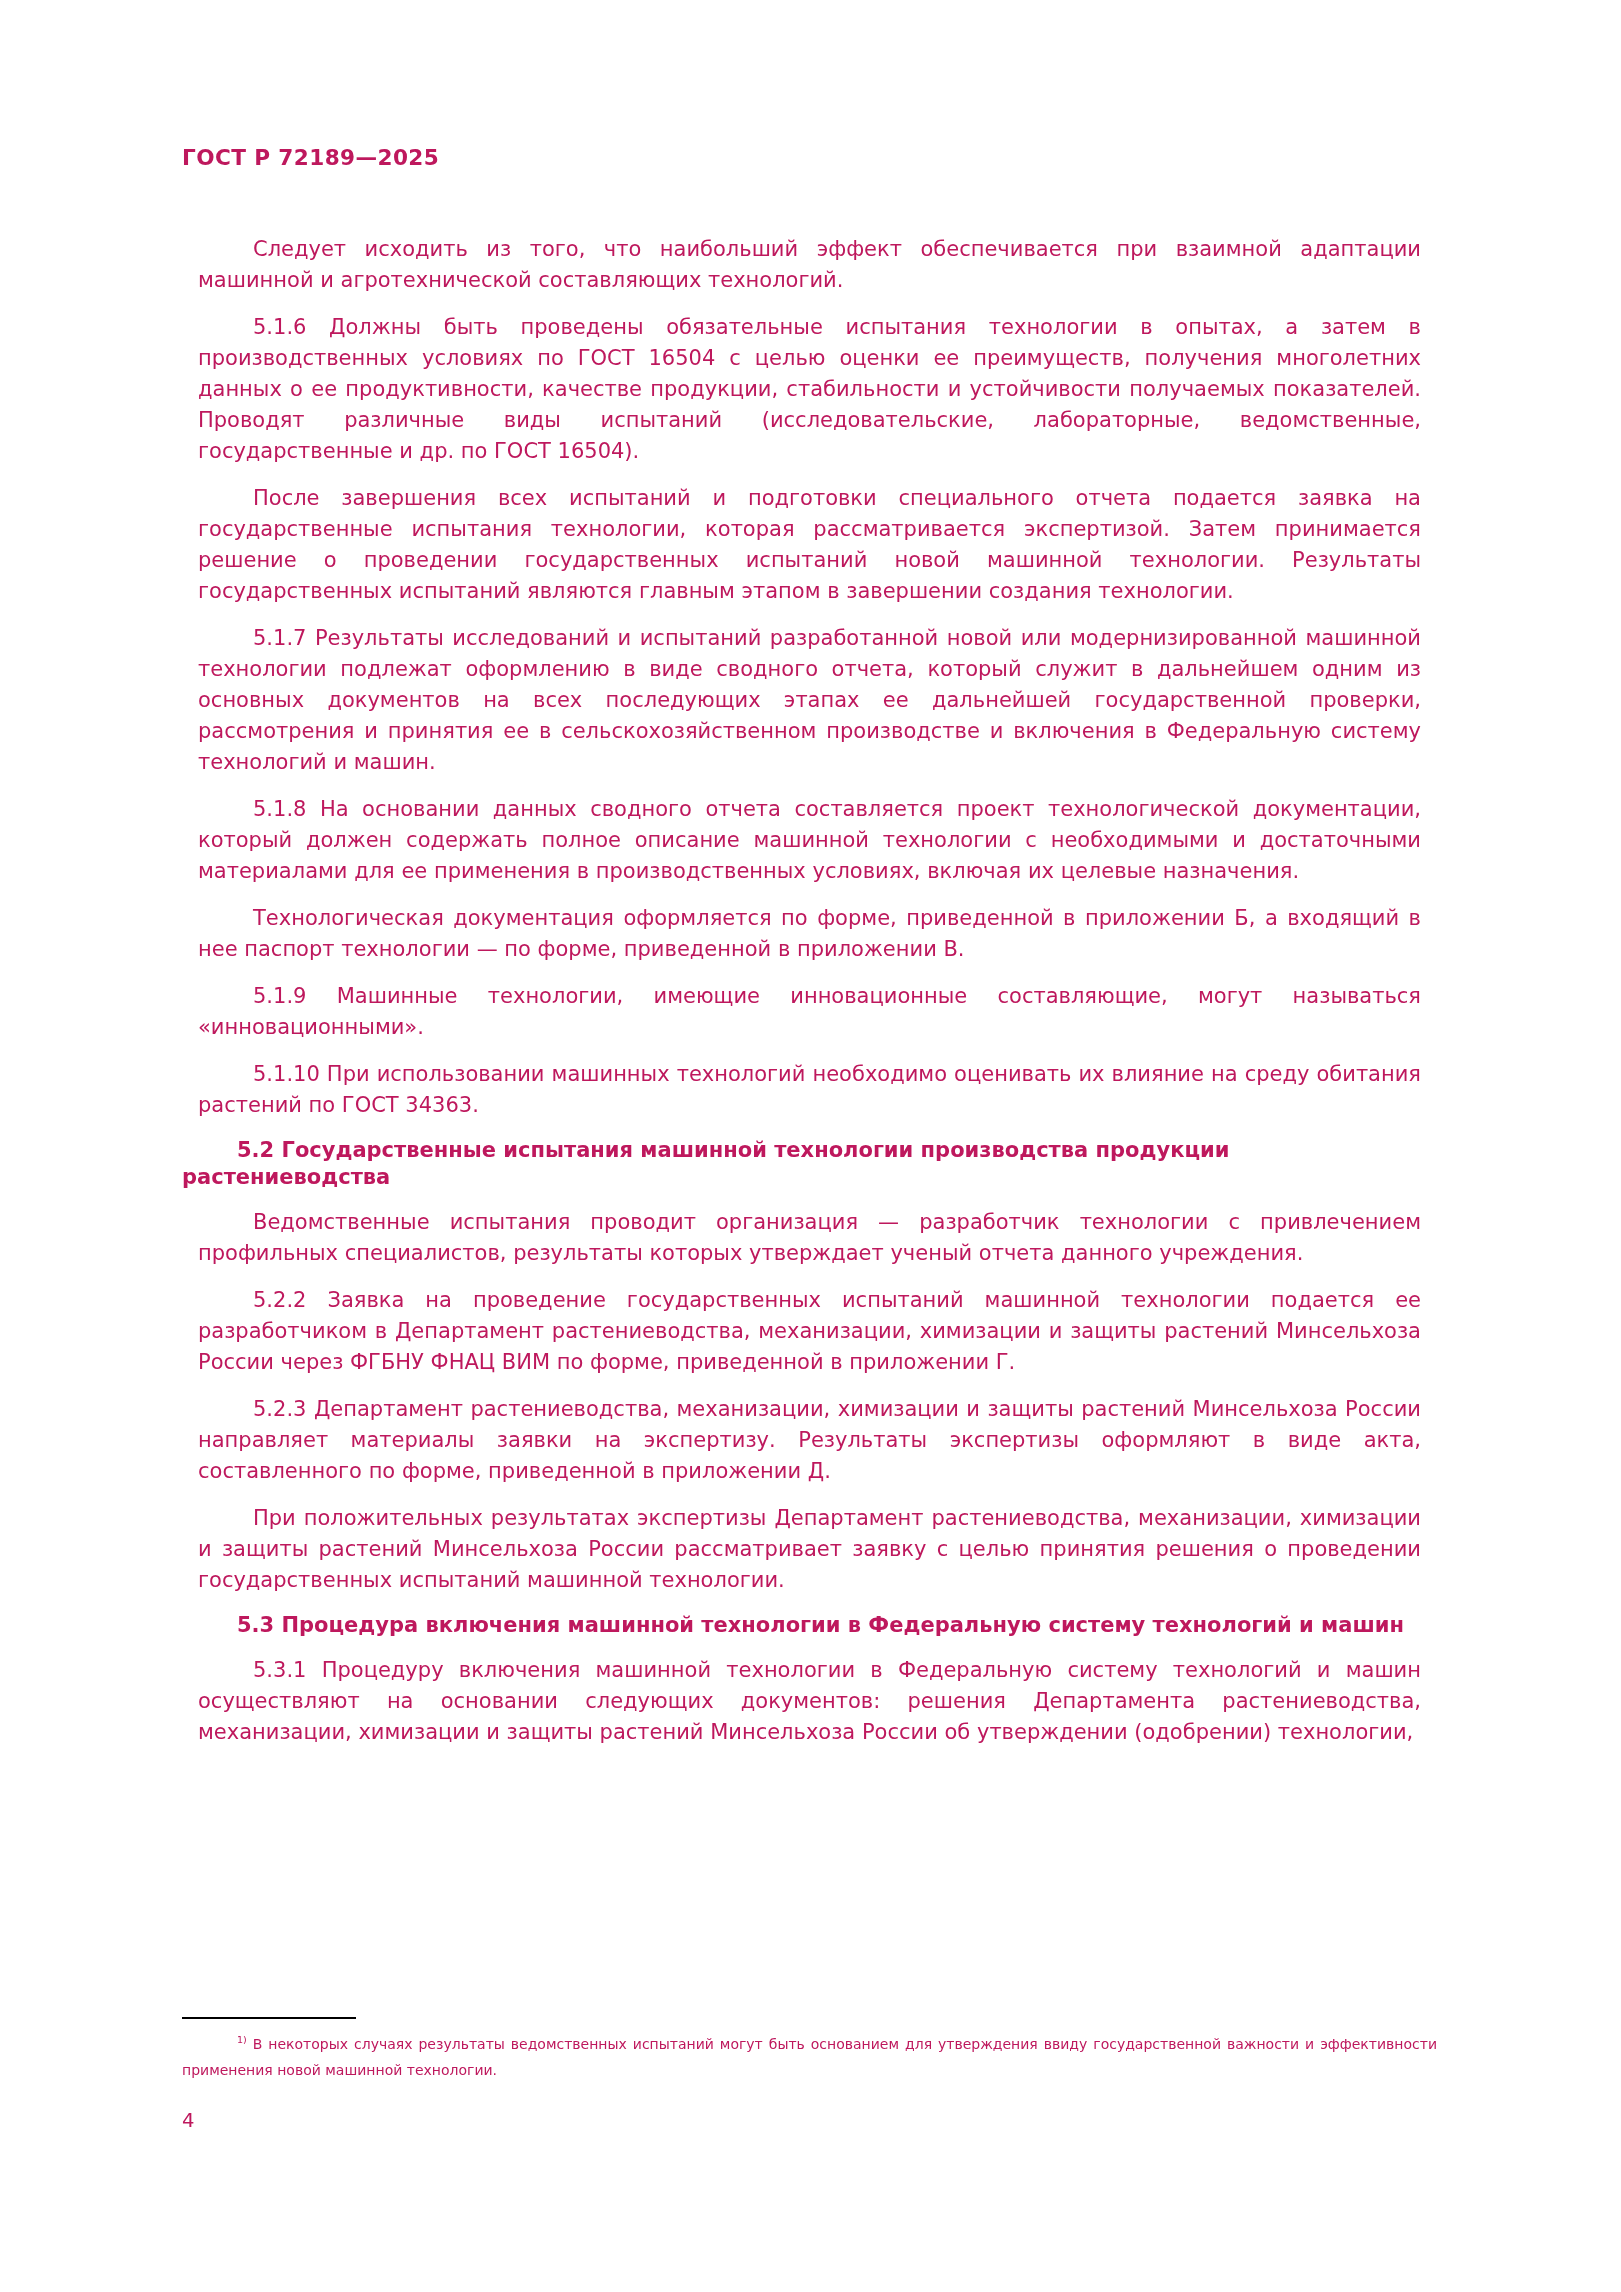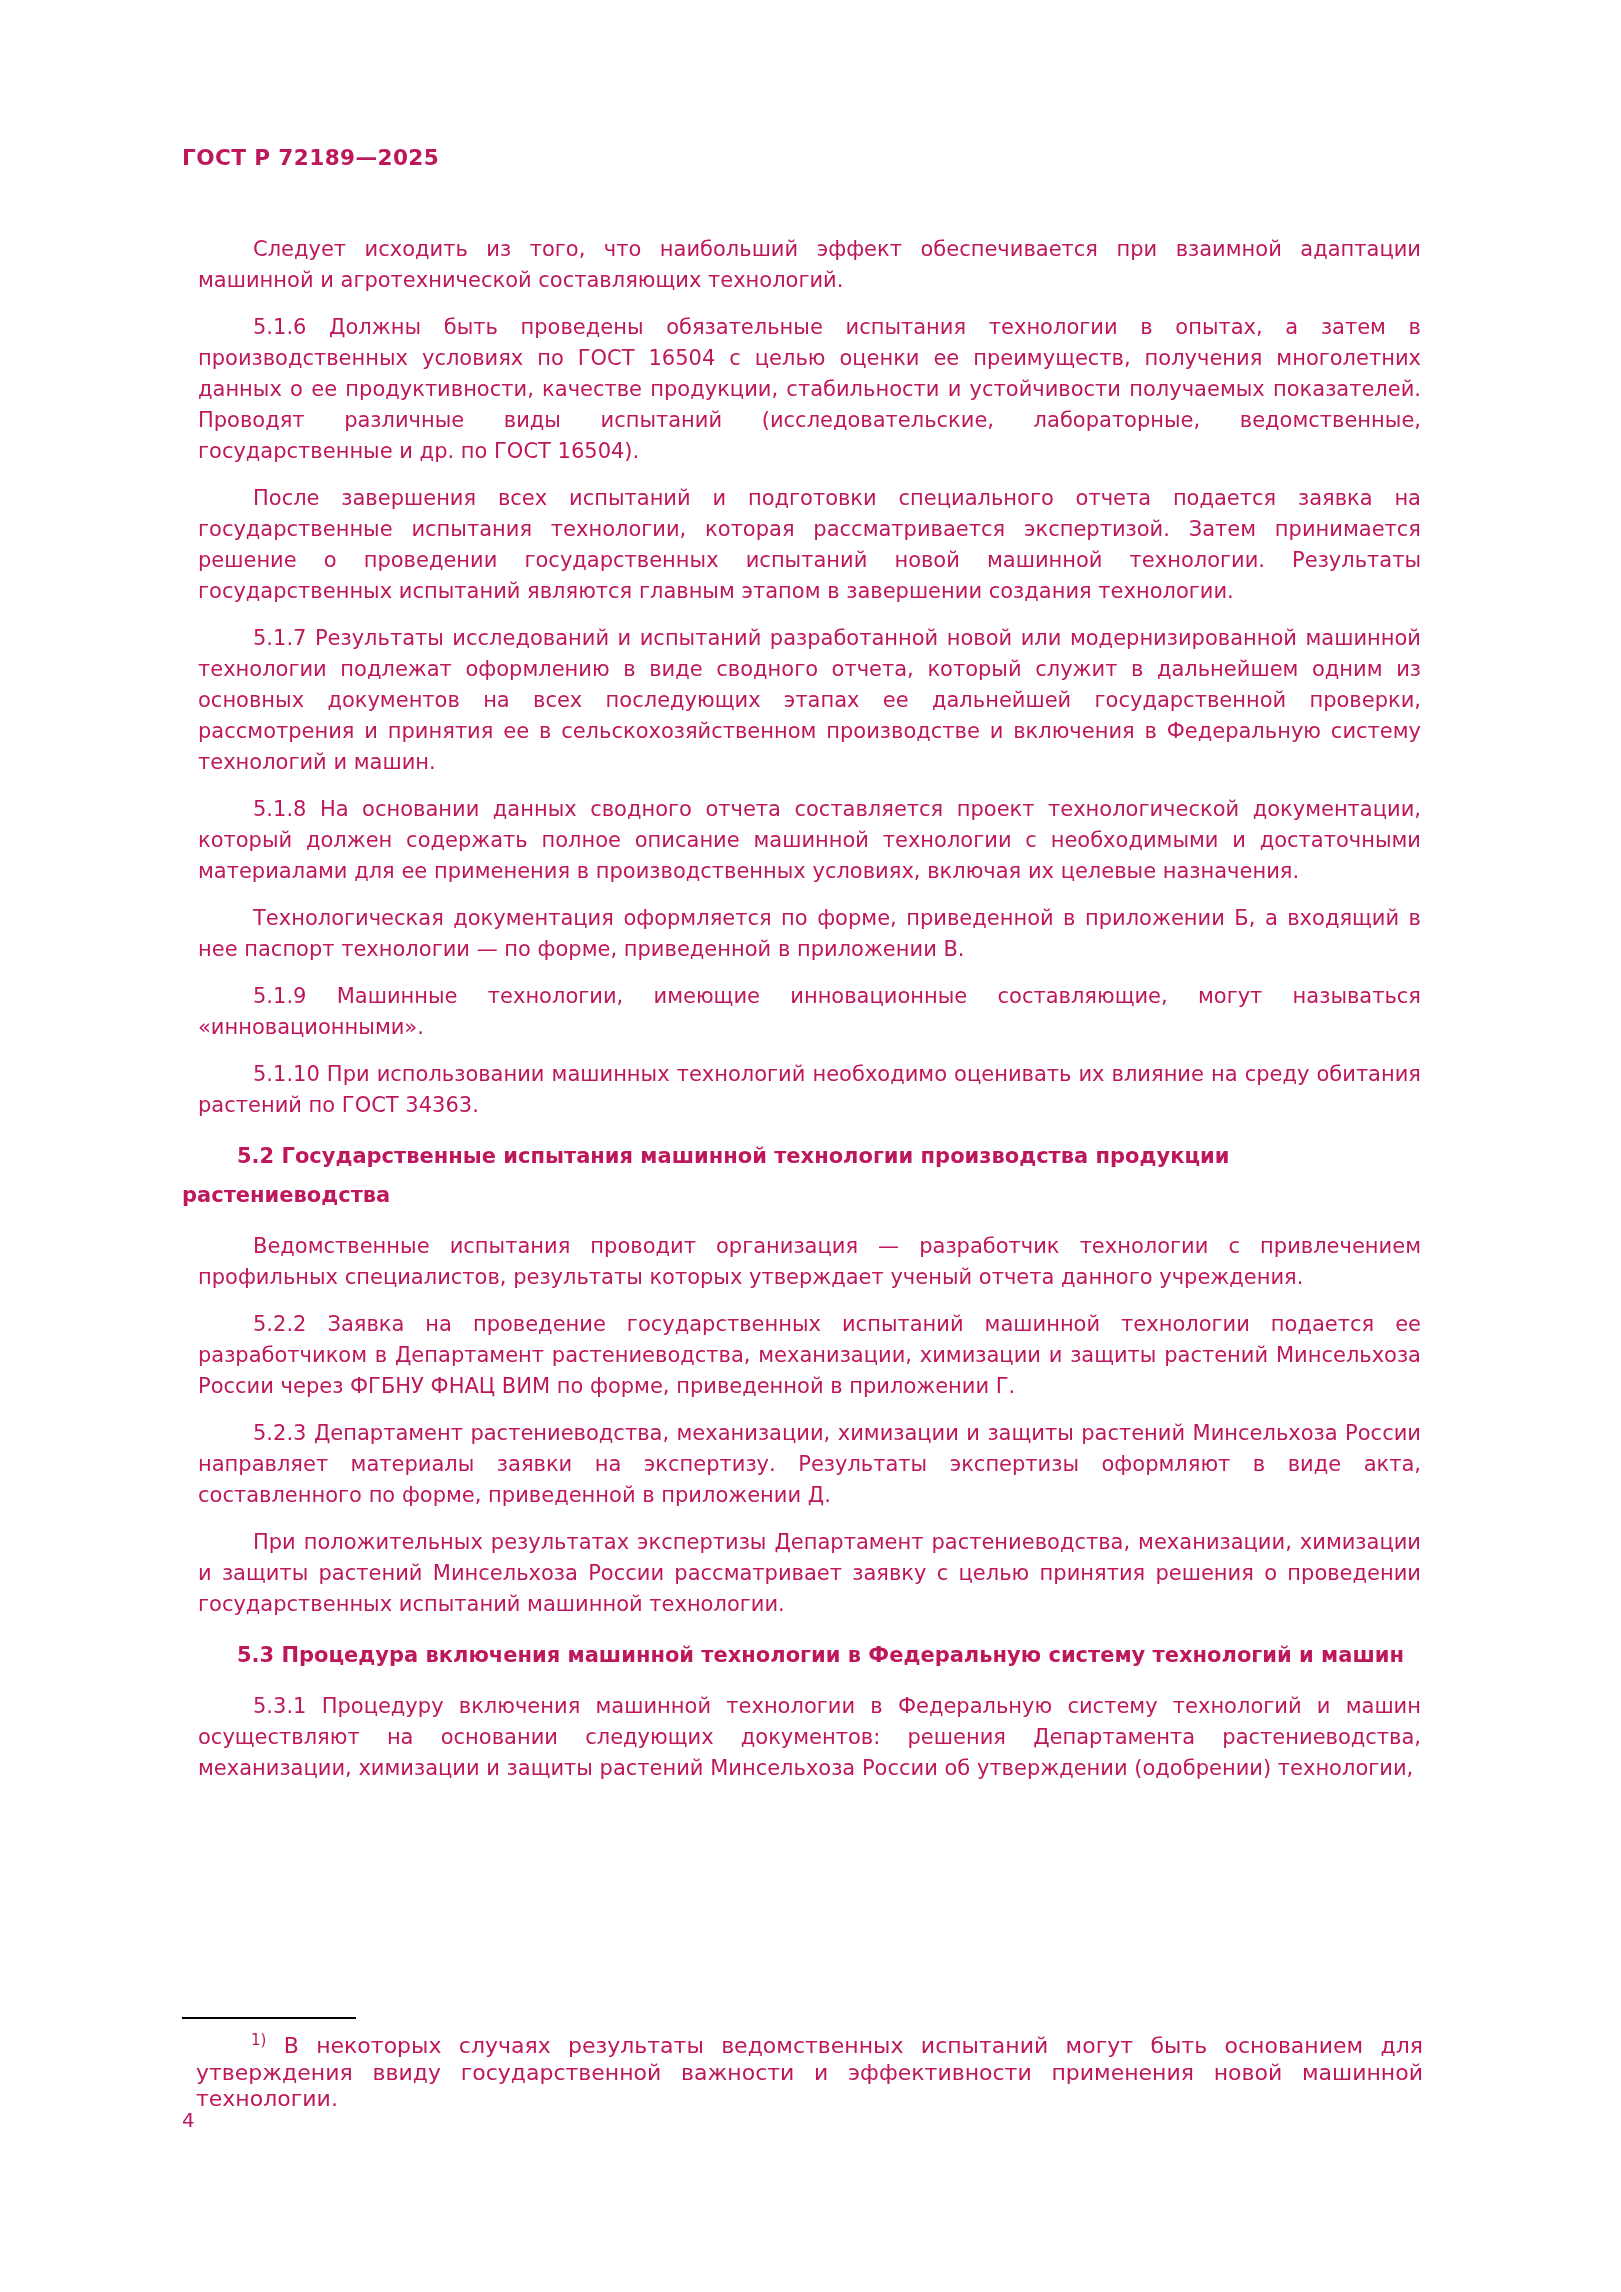--- a/index.html
+++ b/index.html
@@ -34,21 +34,21 @@
     margin: 16px;
     font-size: 21px;
     line-height: 31px;
     text-align: justify;
     text-indent: 55px;
     hyphens: manual;
   }
   h2.section {
     margin: 0;
     font-size: 21px;
-    line-height: 39px;
+    line-height: 27px;
     font-weight: bold;
     text-indent: 55px;
     text-align: left;
   }
   .gap-before-section {
     margin-top: 25.5px;
   }
   .gap-after-section {
     margin-top: 21.6px;
   }
@@ -58,22 +58,22 @@
     top: 2017px;
     width: 1255px;
   }
   .footnote-rule {
     width: 174px;
     height: 2px;
     background: #000000;
     margin-bottom: 11.8px;
   }
   .footnote-text {
-    margin: 14px;
-    font-size: 22px;
+    margin: 0;
+    font-size: 14px;
     line-height: 26.5px;
     text-align: justify;
     text-indent: 55px;
   }
   sup {
     font-size: 0.68em;
     vertical-align: super;
     line-height: 0;
   }
   .page-number {

